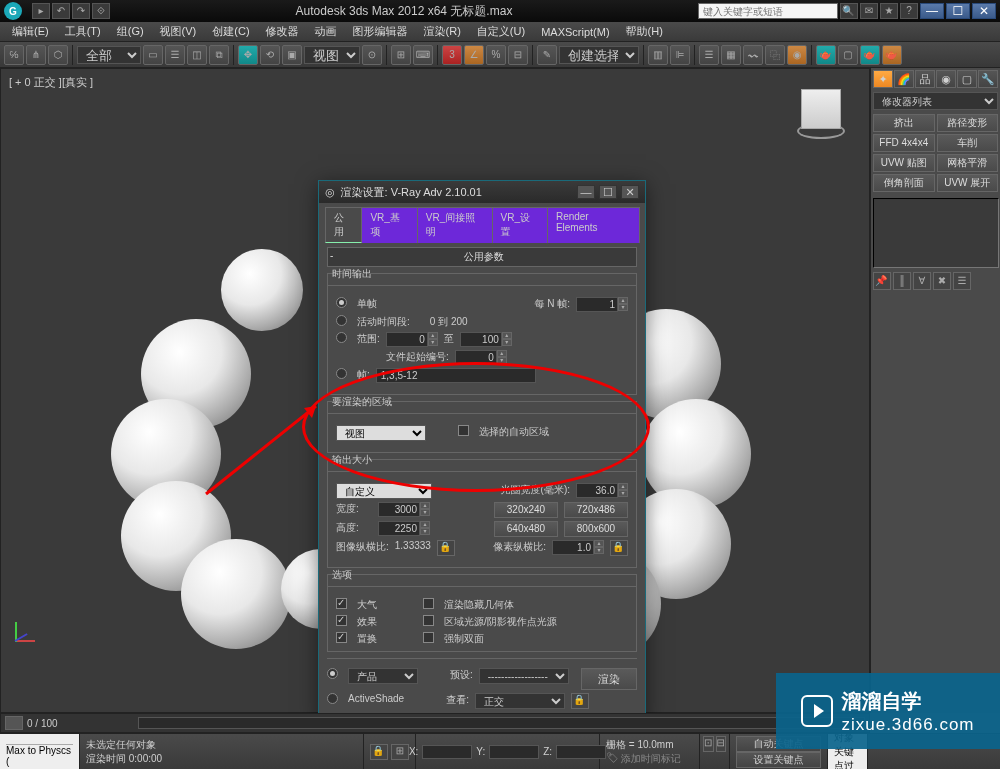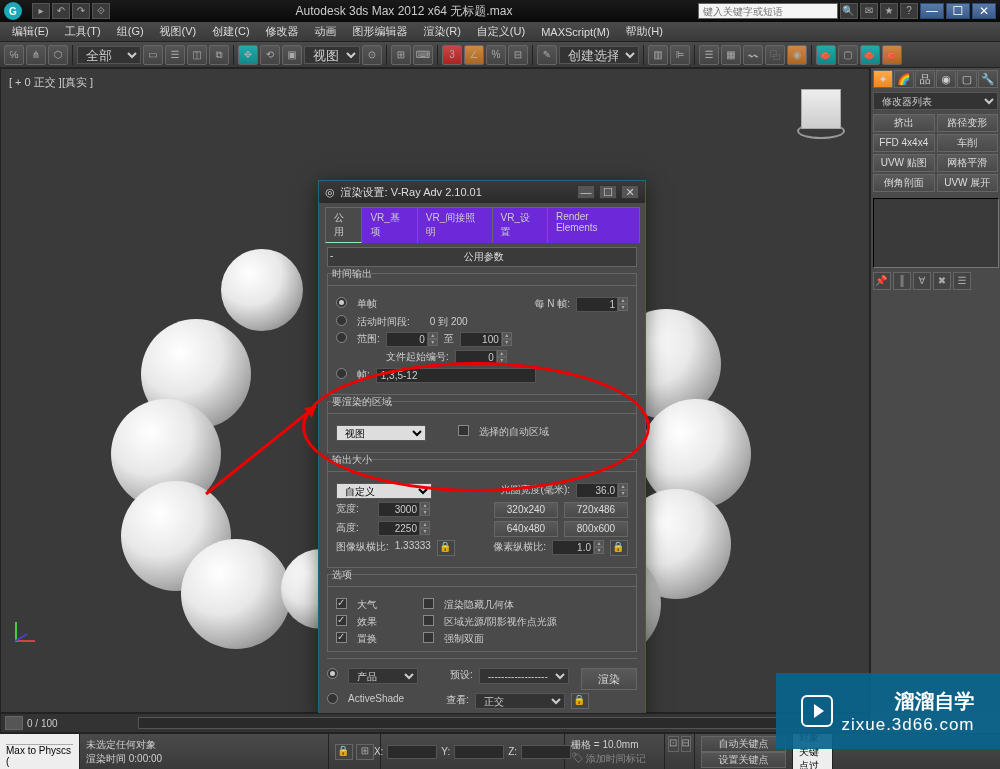--- a/index.html
+++ b/index.html
@@ -87,21 +87,21 @@
 .render-btn{width:56px;height:22px;background:linear-gradient(#5a5a5a,#4a4a4a);border:1px solid #666;color:#ddd;font-size:11px;}
 
 
 .annot-ellipse { position: absolute; border: 3px solid #e00; border-radius: 50%; pointer-events: none; }
 .annot-arrow { position: absolute; pointer-events: none; }
 
 
 .watermark { position: absolute; bottom: 20px; right: 0; width: 224px; height: 76px; background: rgba(10,100,140,.92); display: flex; align-items: center; justify-content: center; gap: 8px; color: #fff; }
 .watermark .play{width:32px;height:32px;border:2px solid #fff;border-radius:6px;display:flex;align-items:center;justify-content:center;}
 .watermark .play::after{content:"";border-left:10px solid #fff;border-top:7px solid transparent;border-bottom:7px solid transparent;margin-left:3px;}
-.watermark .txt{display:flex;flex-direction:column;align-items:flex-end;}
+.watermark .txt{display:flex;flex-direction:column;}
 .watermark .big{font-size:20px;font-weight:bold;}
 .watermark .small{font-size:17px;letter-spacing:1px;}
 
 .axis{position:absolute;bottom:70px;left:14px;width:30px;height:30px;}
 .axis .x{position:absolute;bottom:0;left:0;width:20px;height:2px;background:#c44;}
 .axis .y{position:absolute;bottom:0;left:0;width:2px;height:20px;background:#4c4;}
 .axis .z{position:absolute;bottom:0;left:0;width:14px;height:2px;background:#44c;transform:rotate(-30deg);transform-origin:left;}
 </style>
 </head>
 <body>
@@ -436,21 +436,21 @@
   <div style="width:18px;height:14px;background:#555;border:1px solid #666;margin-right:4px"></div>
   <span class="pos">0 / 100</span>
   <div class="track"></div>
 </div>
 
 <div class="statusbar">
   <div class="cell" style="width:80px;background:#eee;color:#000">
     <div style="border-bottom:1px solid #aaa;height:16px"></div>
     <div>Max to Physcs (</div>
   </div>
-  <div class="cell" style="width:249px">
+  <div class="cell" style="width:284px">
     <div>未选定任何对象</div>
     <div>渲染时间 0:00:00</div>
   </div>
   <div class="cell" style="flex:.1;display:flex;flex-direction:row;gap:3px;align-items:center">
     <div class="sb-btn">🔒</div>
     <div class="sb-btn">⊞</div>
   </div>
   <div class="cell" style="display:flex;flex-direction:row;gap:4px;align-items:center;width:184px">
     <label>X:</label>
       <input style="">

